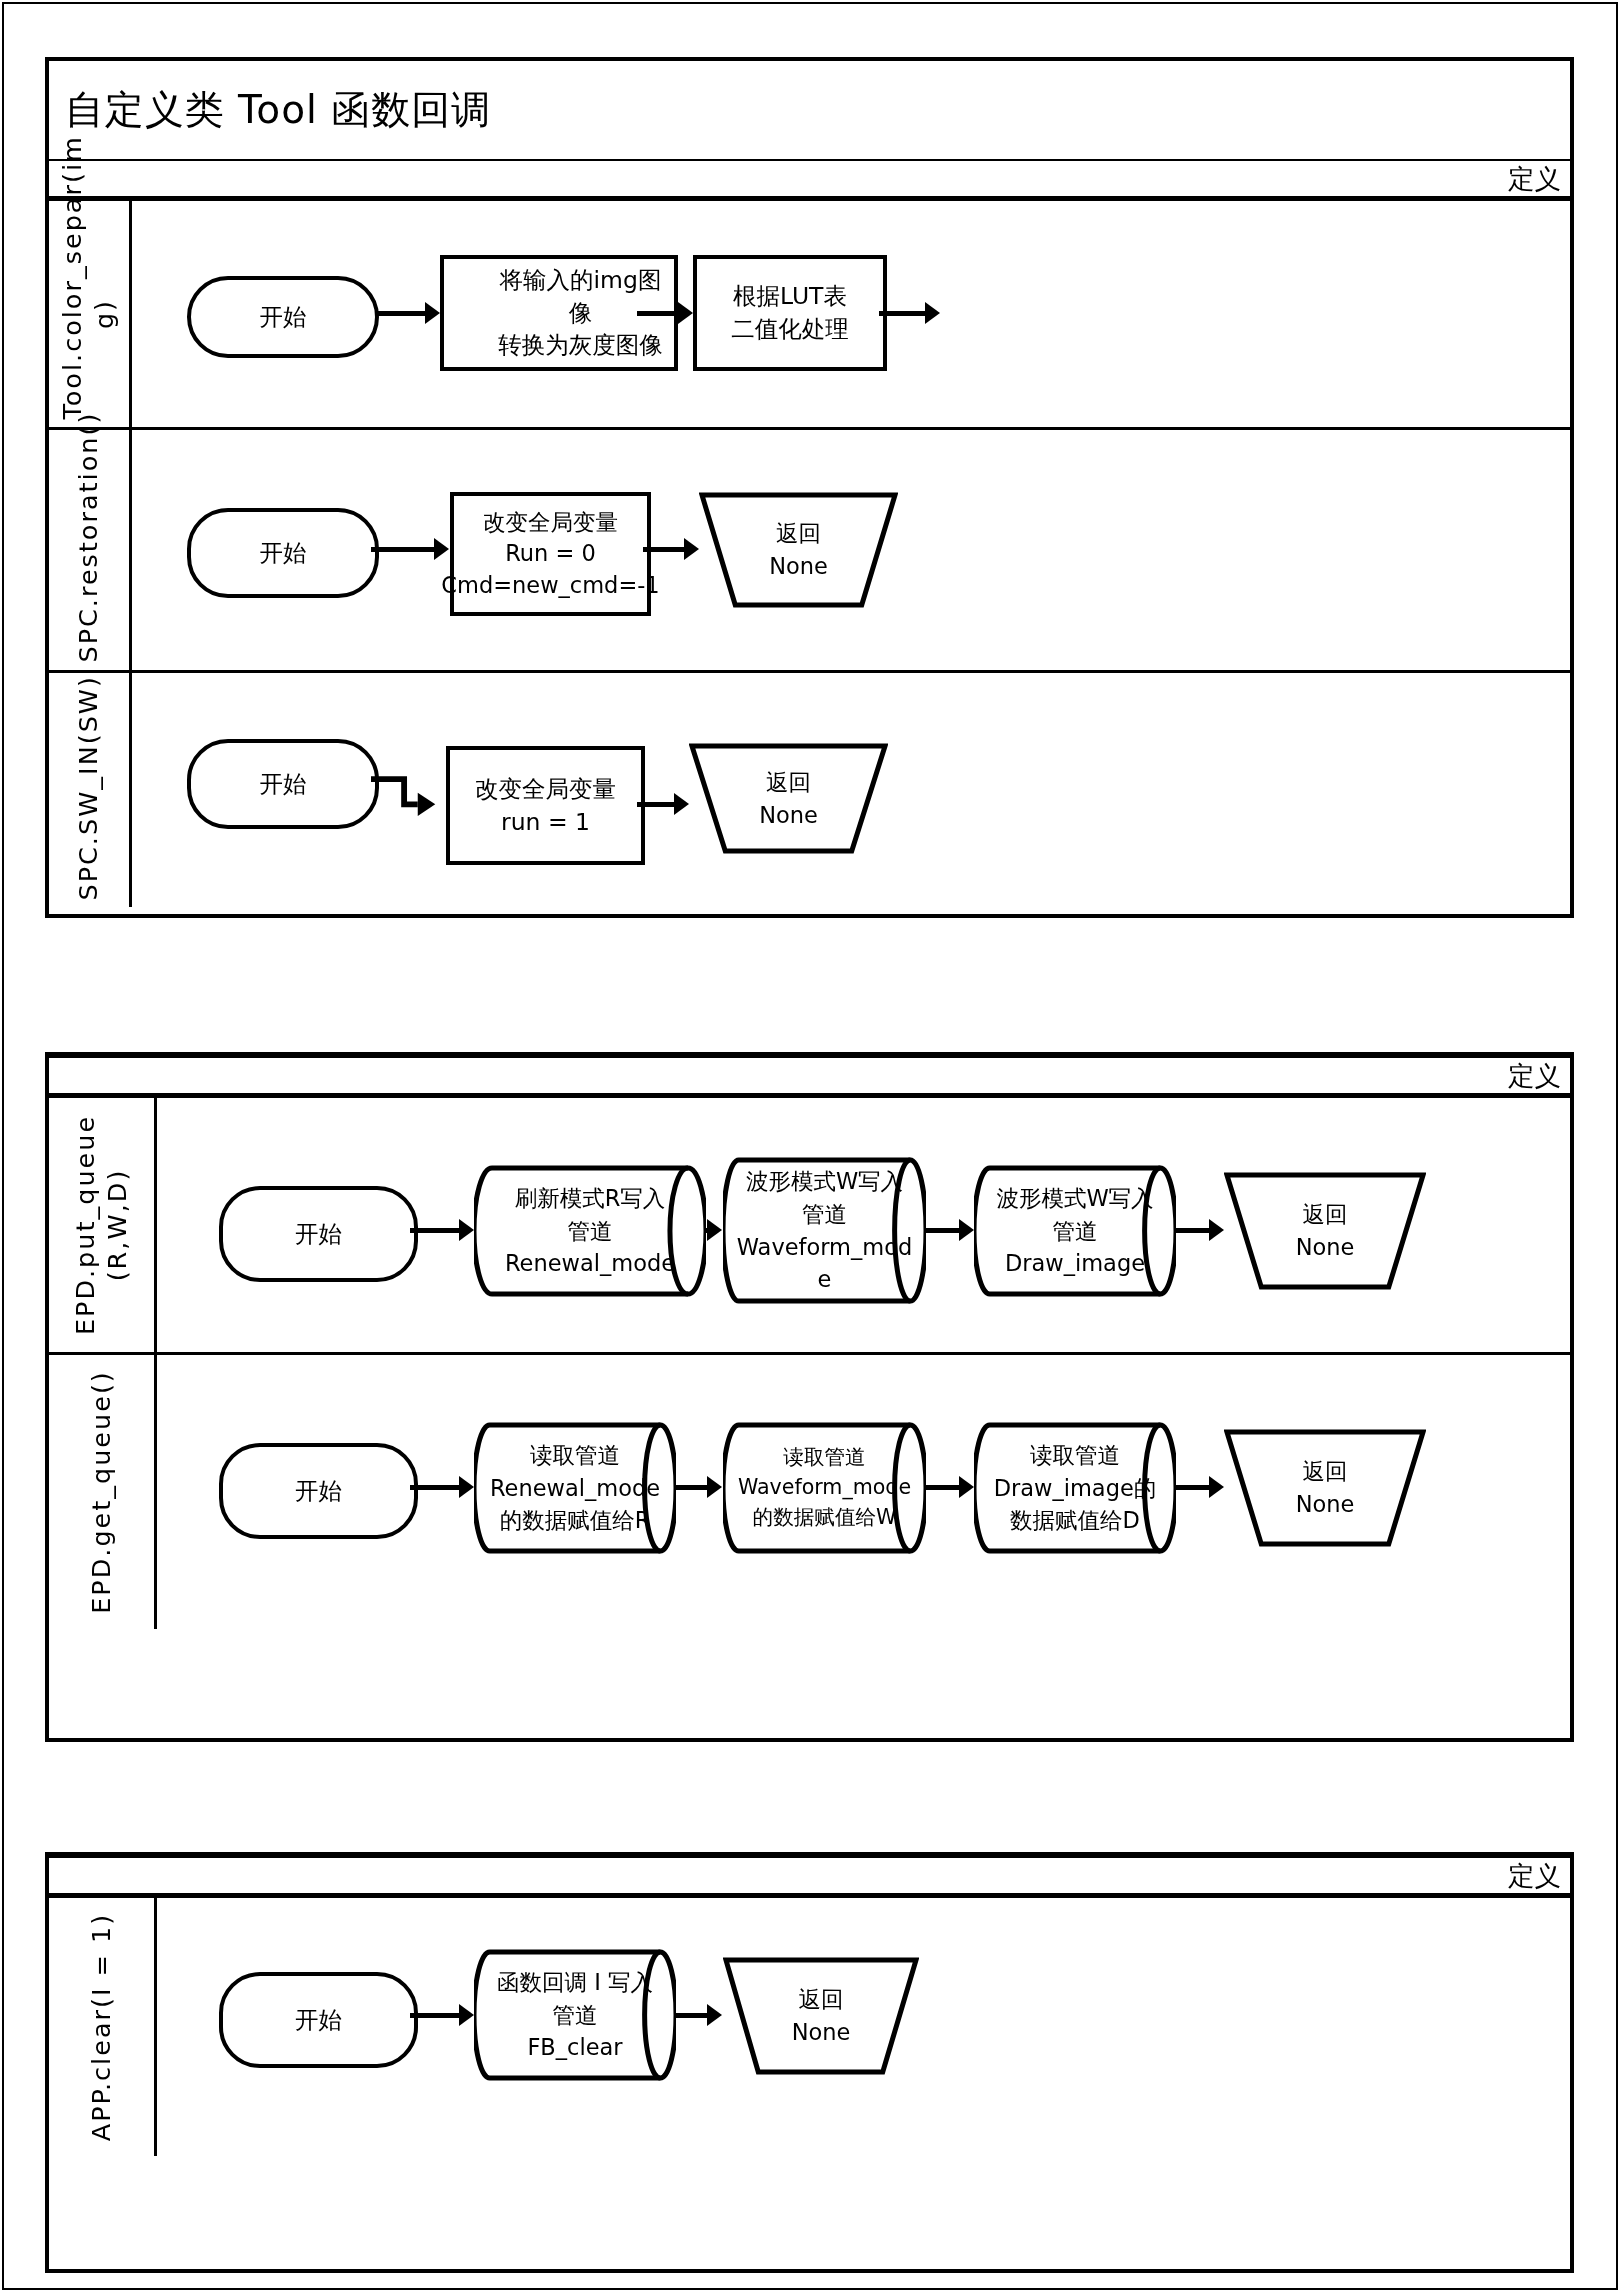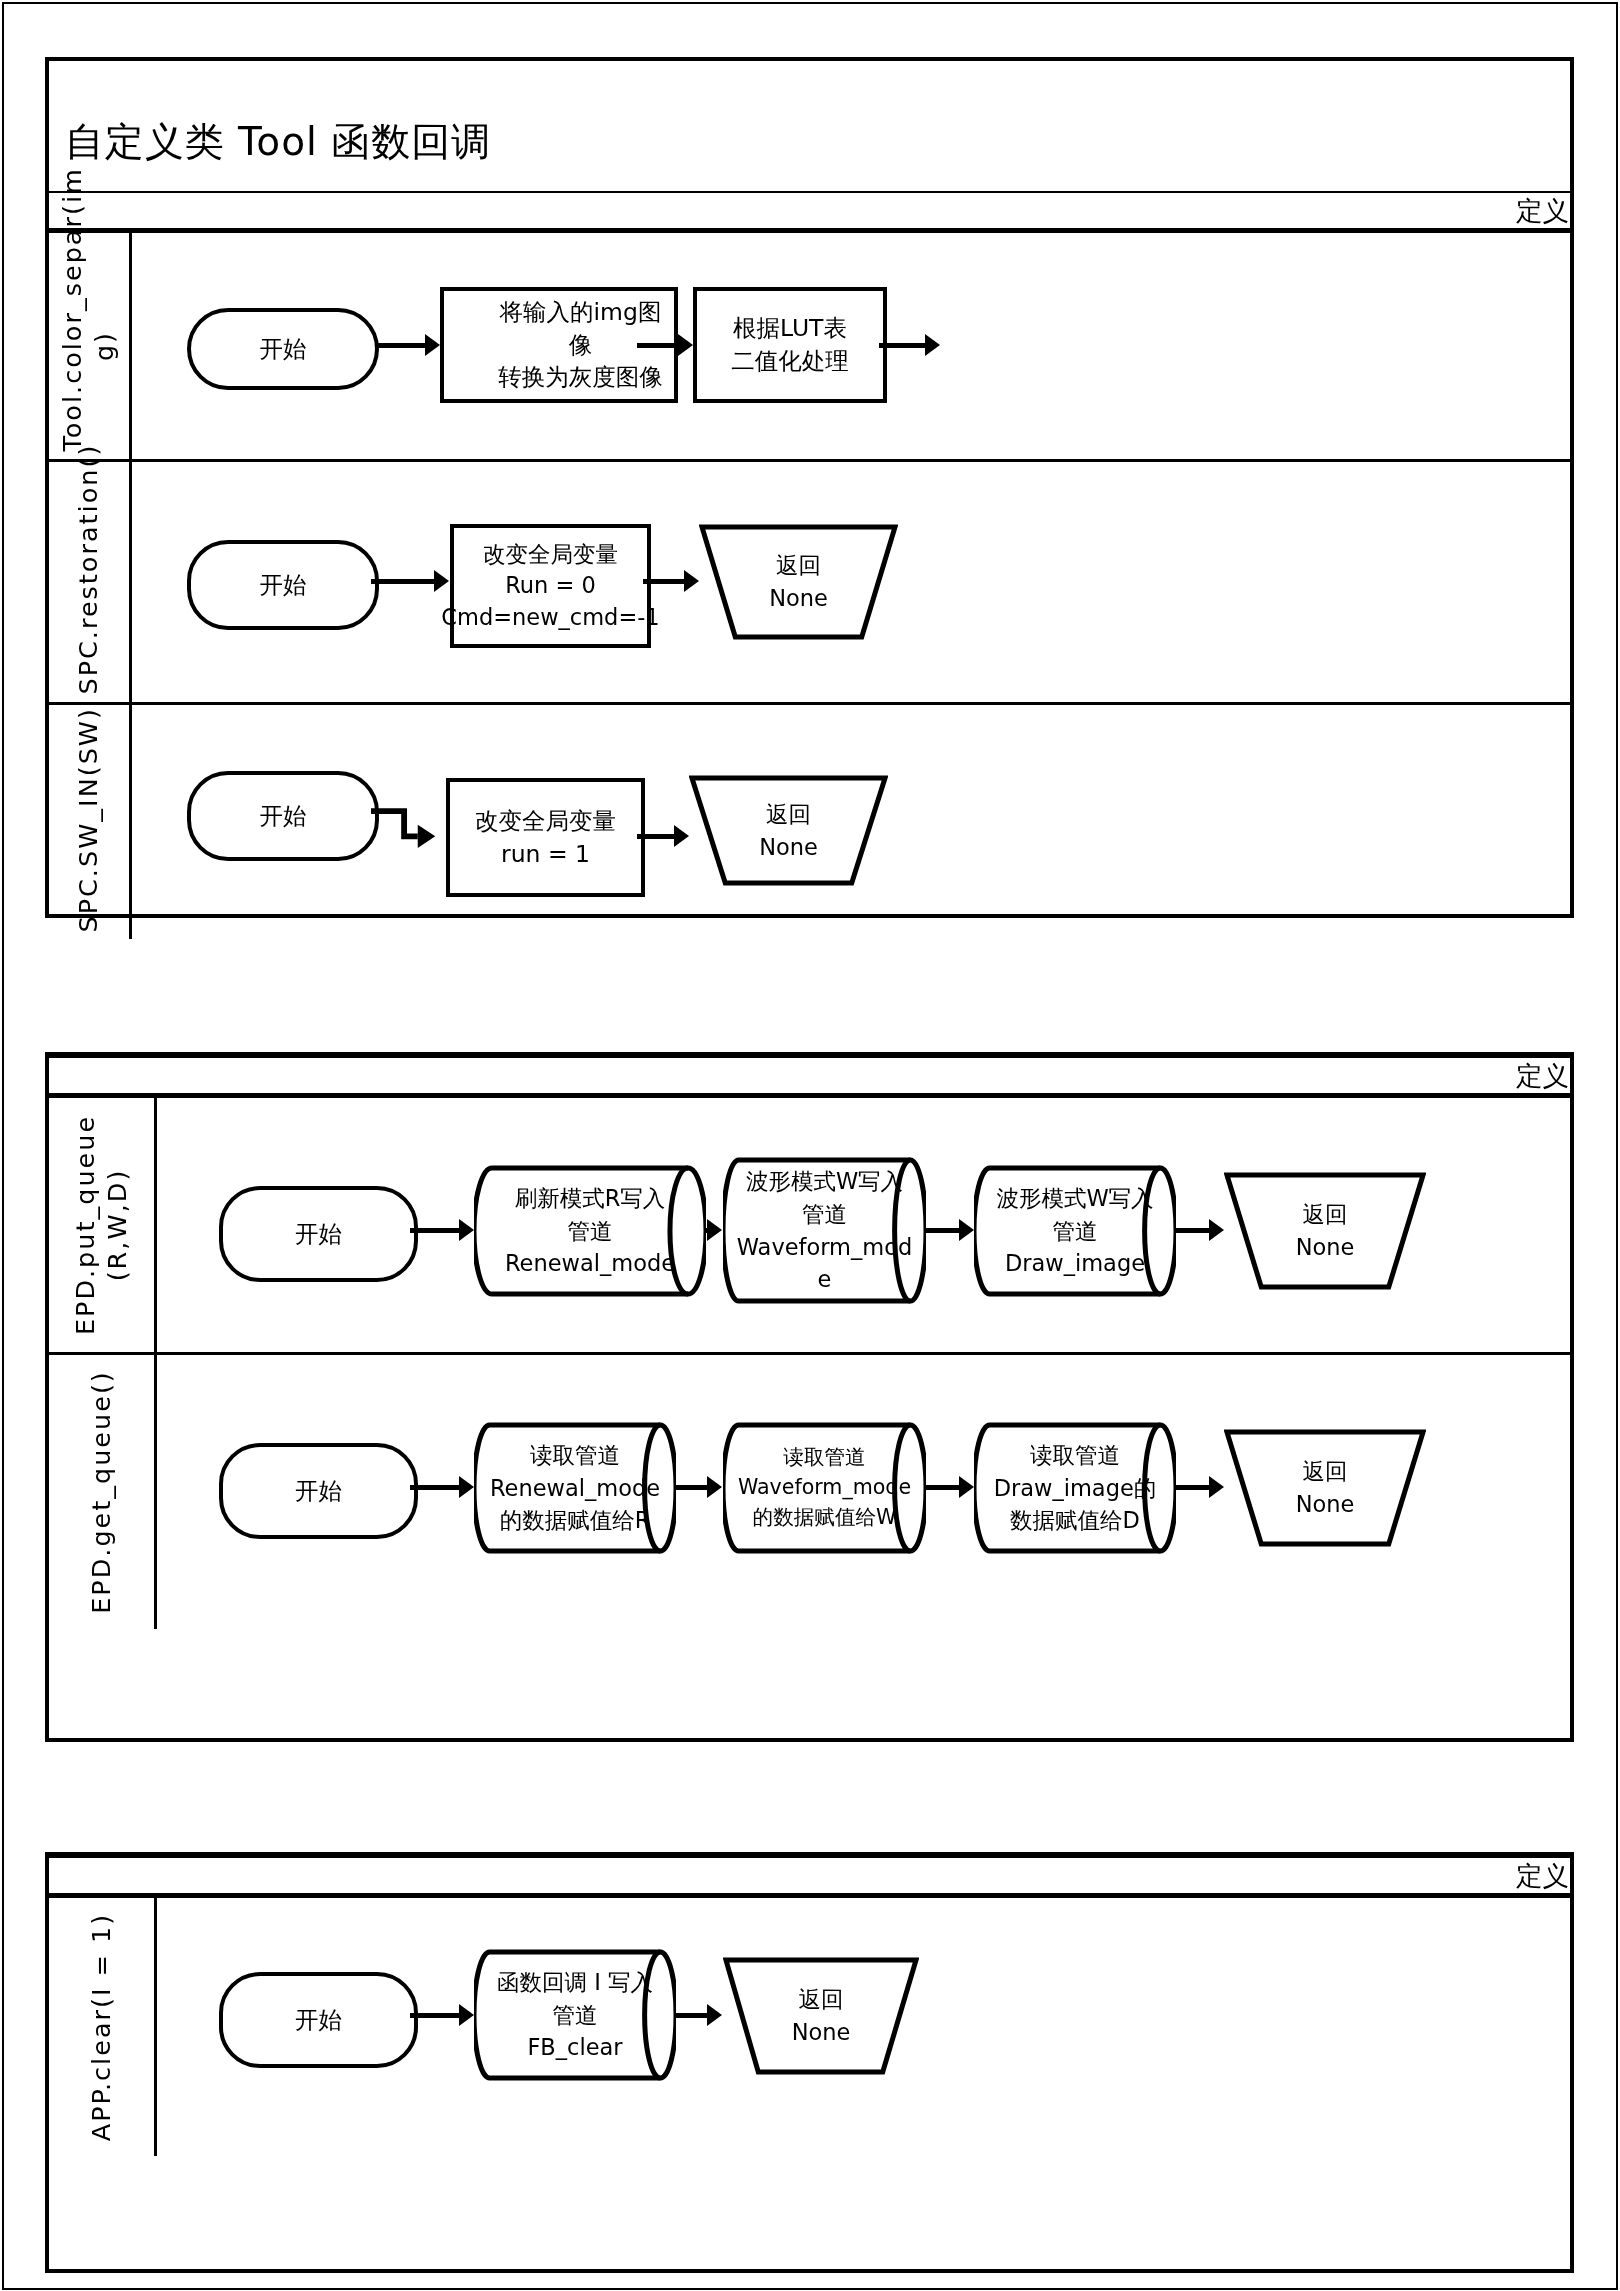--- a/index.html
+++ b/index.html
@@ -7,21 +7,21 @@
     width:1620px;height:2292px;position:relative;
     font-family:"DejaVu Sans","Liberation Sans",sans-serif;
     color:#000;
   }
   .page-border{position:absolute;inset:2px;border:2.9px solid #000;}
   .panel{position:absolute;left:45px;width:1521px;border:4.9px solid #000;background:#fff;}
   .panel-title{display:flex;align-items:center;padding-left:15.7px;font-size:39px;letter-spacing:1px;}
   .def-bar{
     border-top:2.9px solid #000;border-bottom:5.9px solid #000;height:35px;
     display:flex;justify-content:flex-end;align-items:center;
-    font-size:26.5px;padding-right:1px;text-align:center;
+    font-size:26.5px;padding-right:9px;text-align:center;
   }
   .lanes{display:flex;flex-direction:column;}
   .lane{display:flex;}
   .lane + .lane{border-top:3.9px solid #000;}
   .lane-label{position:relative;border-right:3.9px solid #000;flex:0 0 auto;}
   .lane-label .rot{
     position:absolute;left:50%;top:50%;
     transform:translate(-50%,-50%) rotate(-90deg);
     font-size:25.5px;letter-spacing:2px;text-align:center;
     white-space:pre-line;line-height:1.25;
@@ -45,21 +45,21 @@
     border-left:15.7px solid #000;border-top:11.8px solid transparent;border-bottom:11.8px solid transparent;
   }
   .elbow{position:absolute;}
 </style>
 </head>
 <body>
 
 <div class="page-border"></div>
 
 <div class="panel" style="top:57px;height:853px;">
-  <div class="panel-title" style="height:98px;margin-top:32px;">自定义类 Tool 函数回调</div>
+  <div class="panel-title" style="height:98px;">自定义类 Tool 函数回调</div>
   <div class="def-bar">定义</div>
   <div class="lanes">
 
     <div class="lane" style="height:226px;">
       <div class="lane-label" style="width:80px;">
         <div class="rot" style="width:211px;">Tool.color_separ(im
 g)</div>
       </div>
       <div class="lane-content">
         <div class="shape terminator" style="left:55px;top:75px;width:184px;height:74px;">

